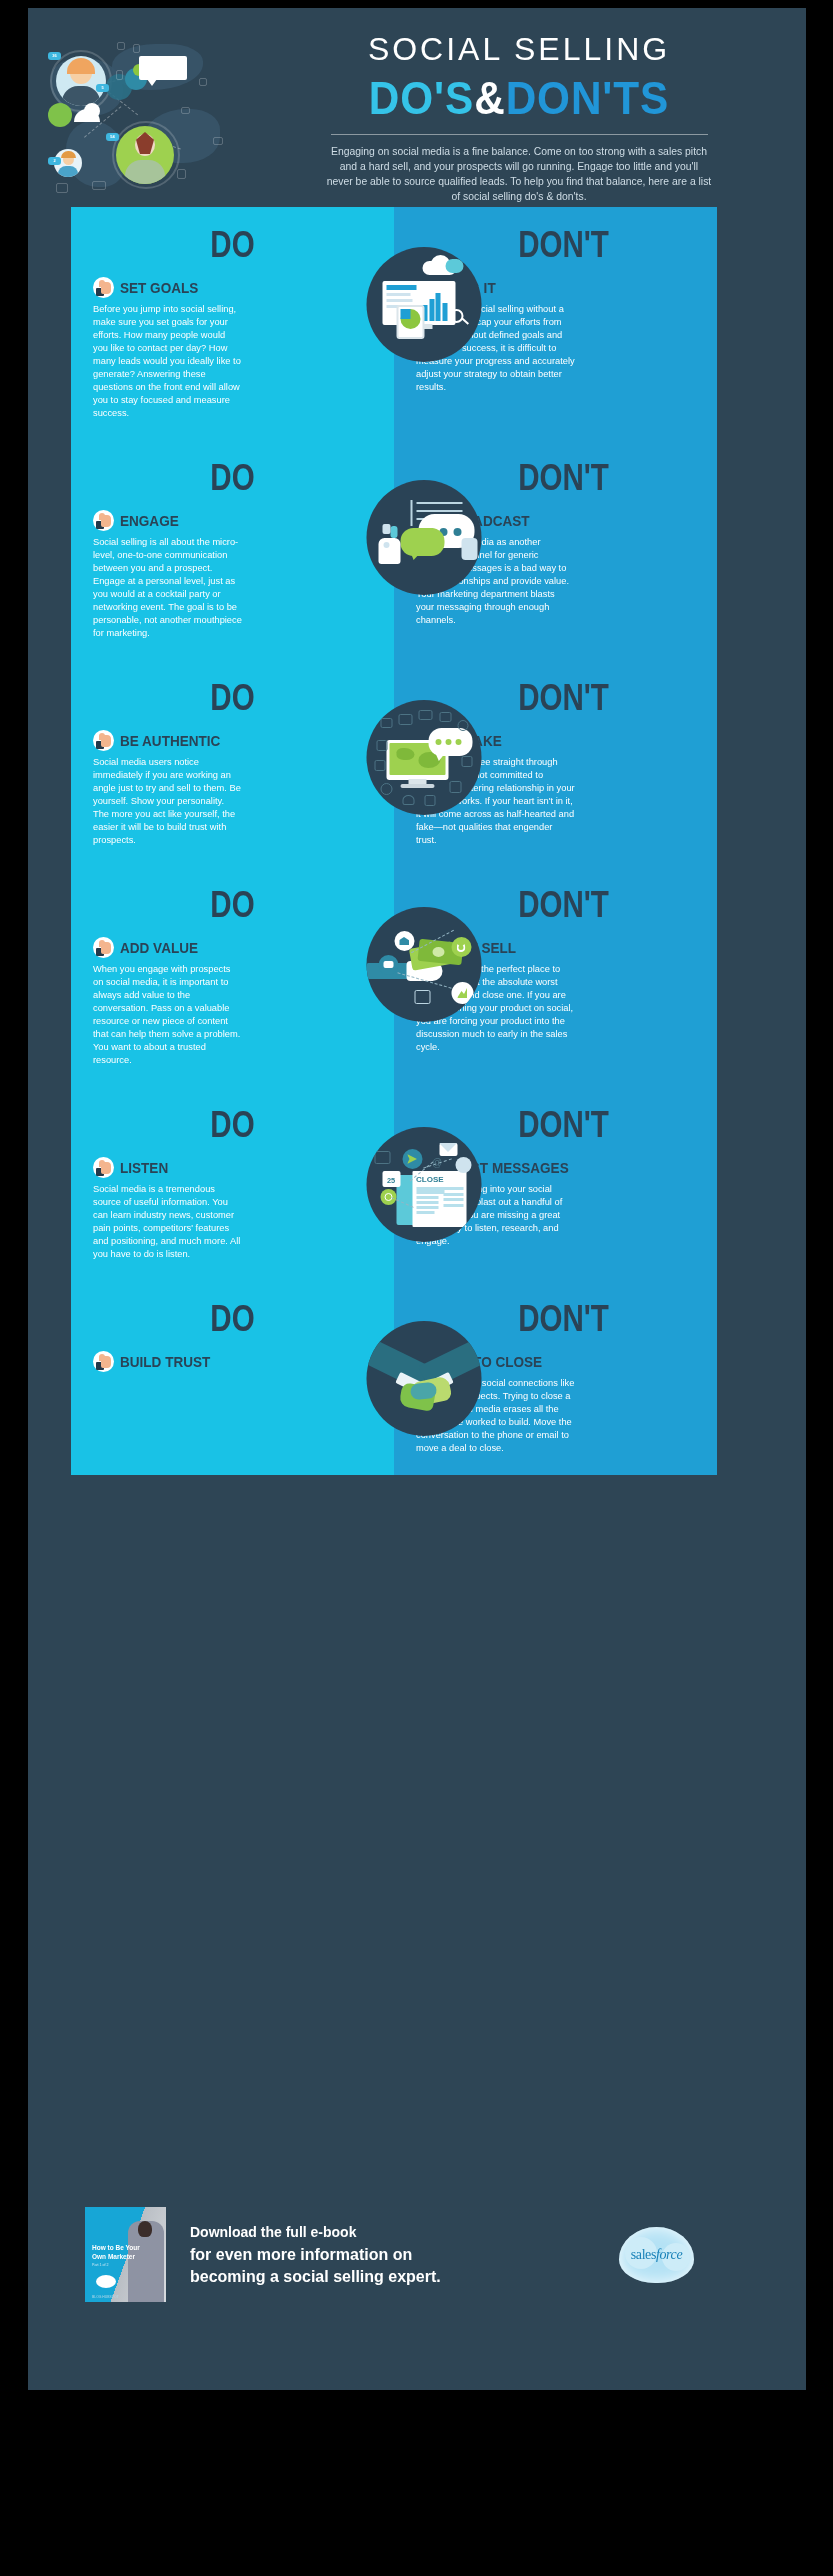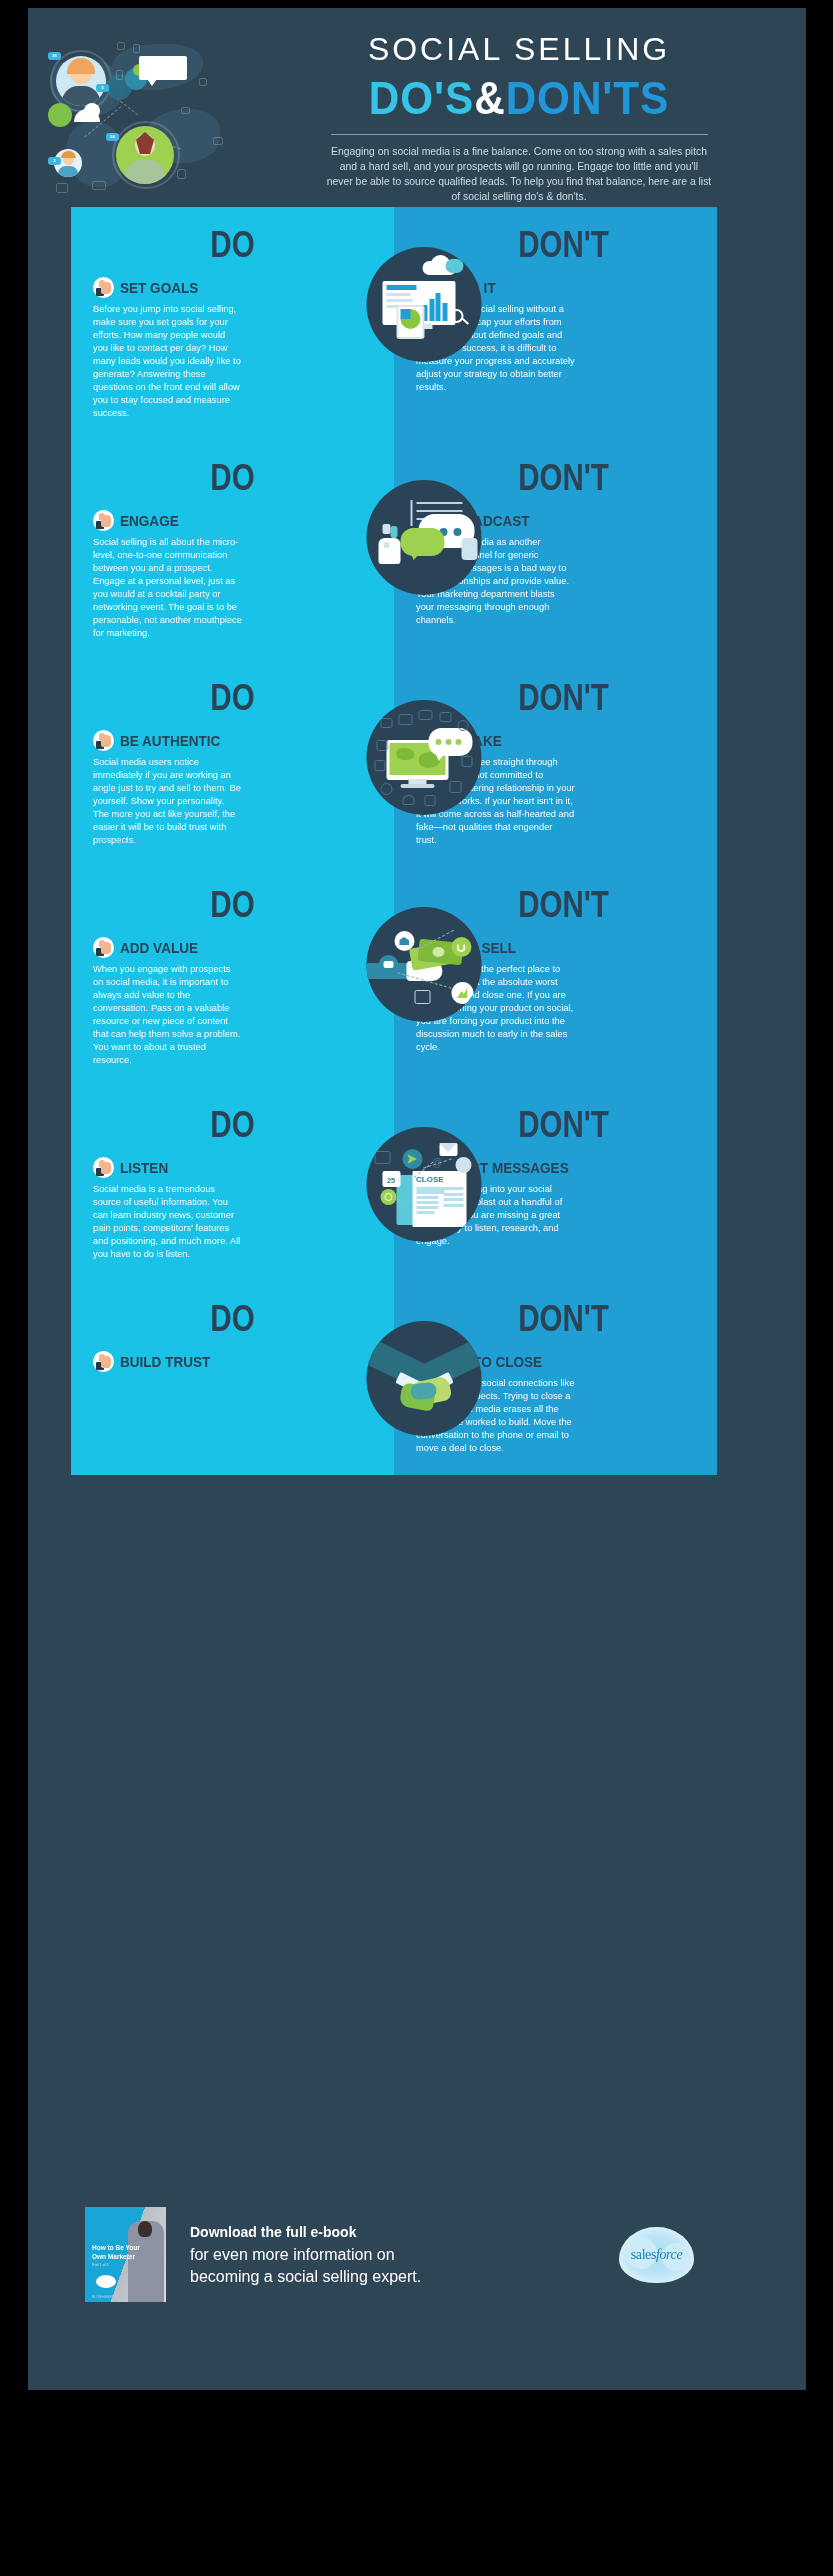--- a/index.html
+++ b/index.html
@@ -313,21 +313,21 @@
     color: #ffffff;
   }
   .cta-line1 {
     font-size: 14px;
     font-weight: bold;
     line-height: 23px;
   }
   .cta-line2, .cta-line3 {
     font-size: 16px;
     line-height: 22px;
-    font-weight: 400;
+    font-weight: 700;
   }
   .sf-logo {
     position: relative;
     width: 75px; height: 56px;
     flex: 0 0 75px;
     margin-right: 8px;
   }
   .sf-cloud {
     position: absolute;
     inset: 0;

